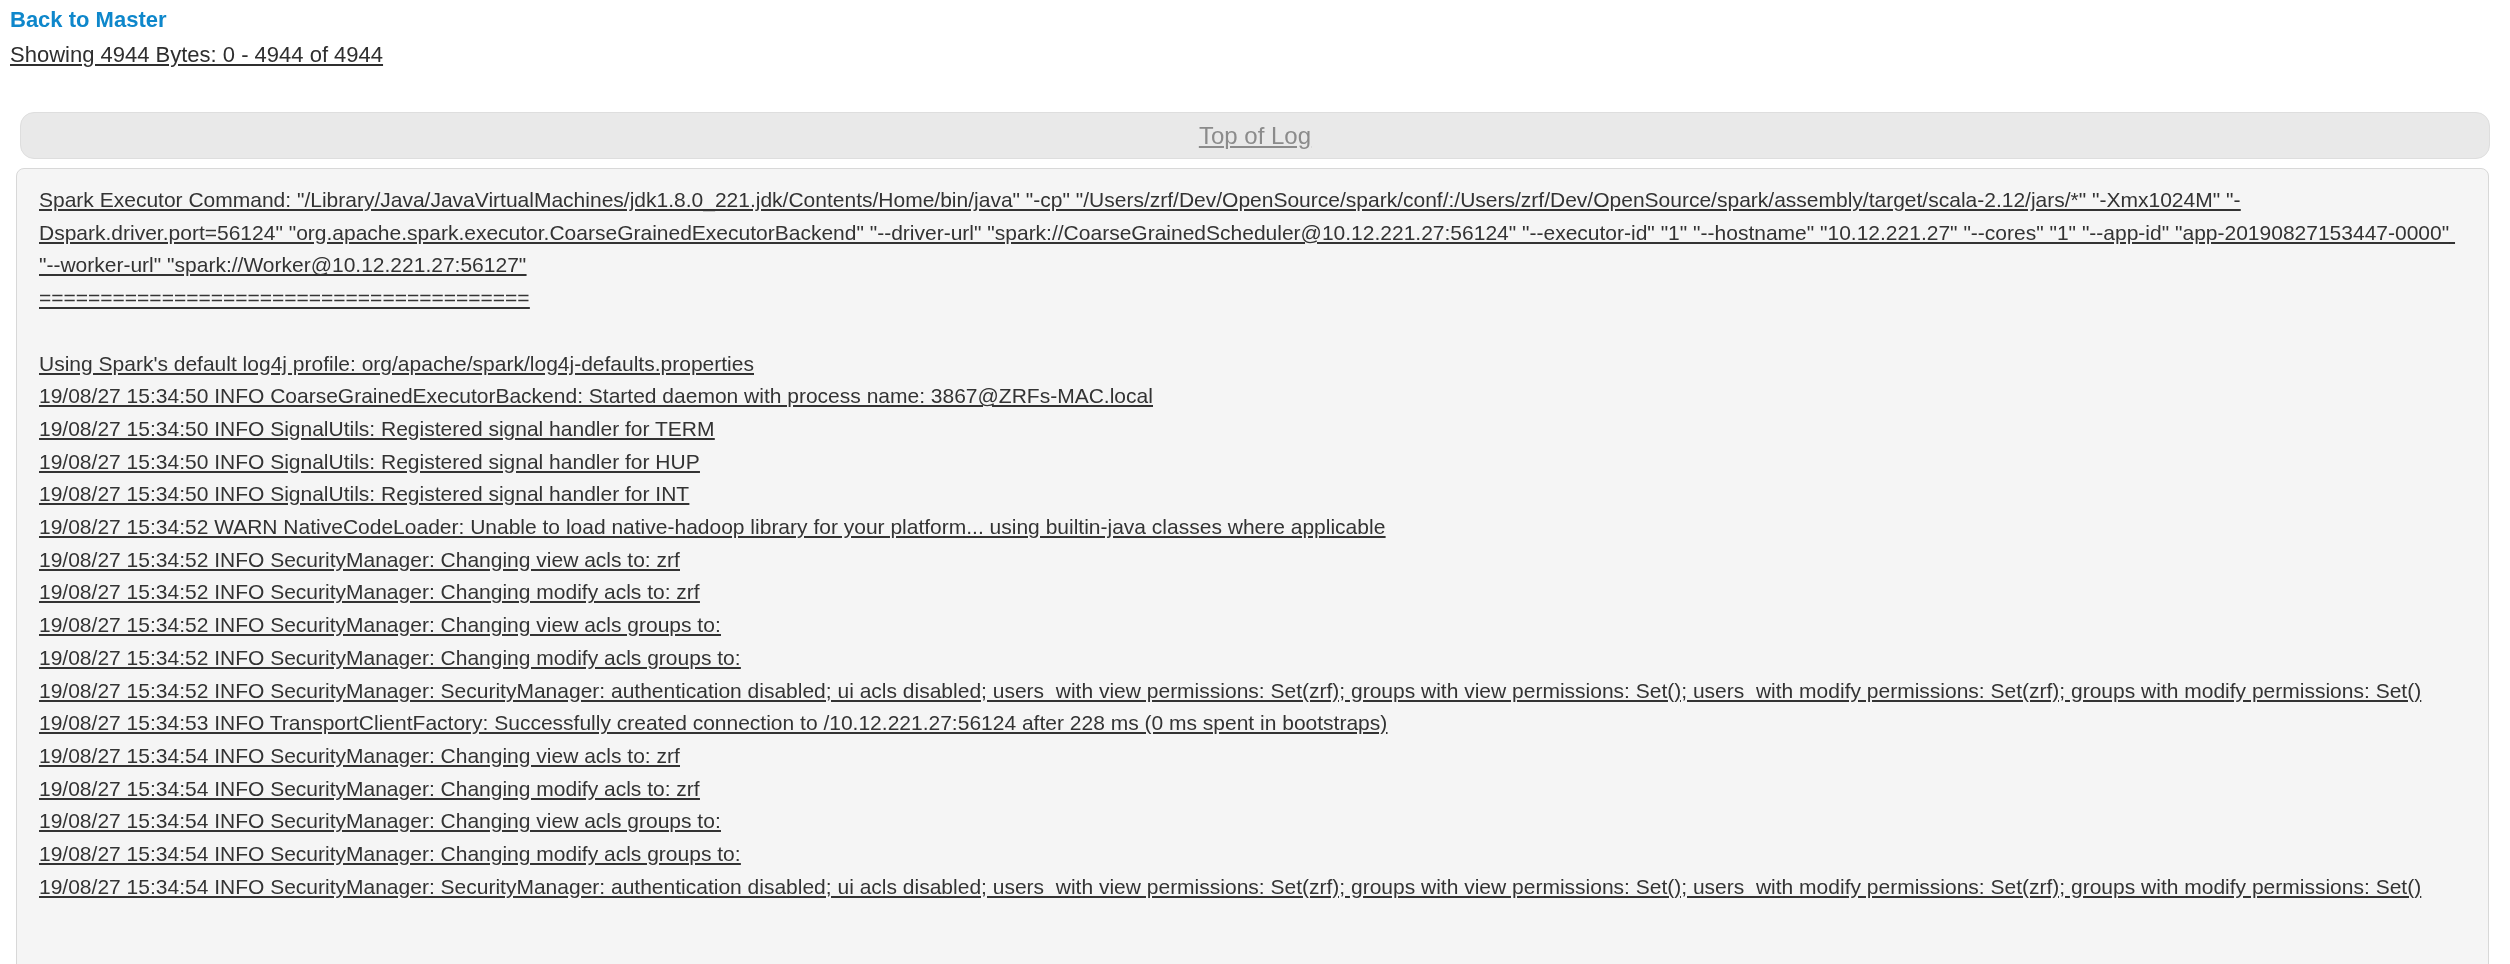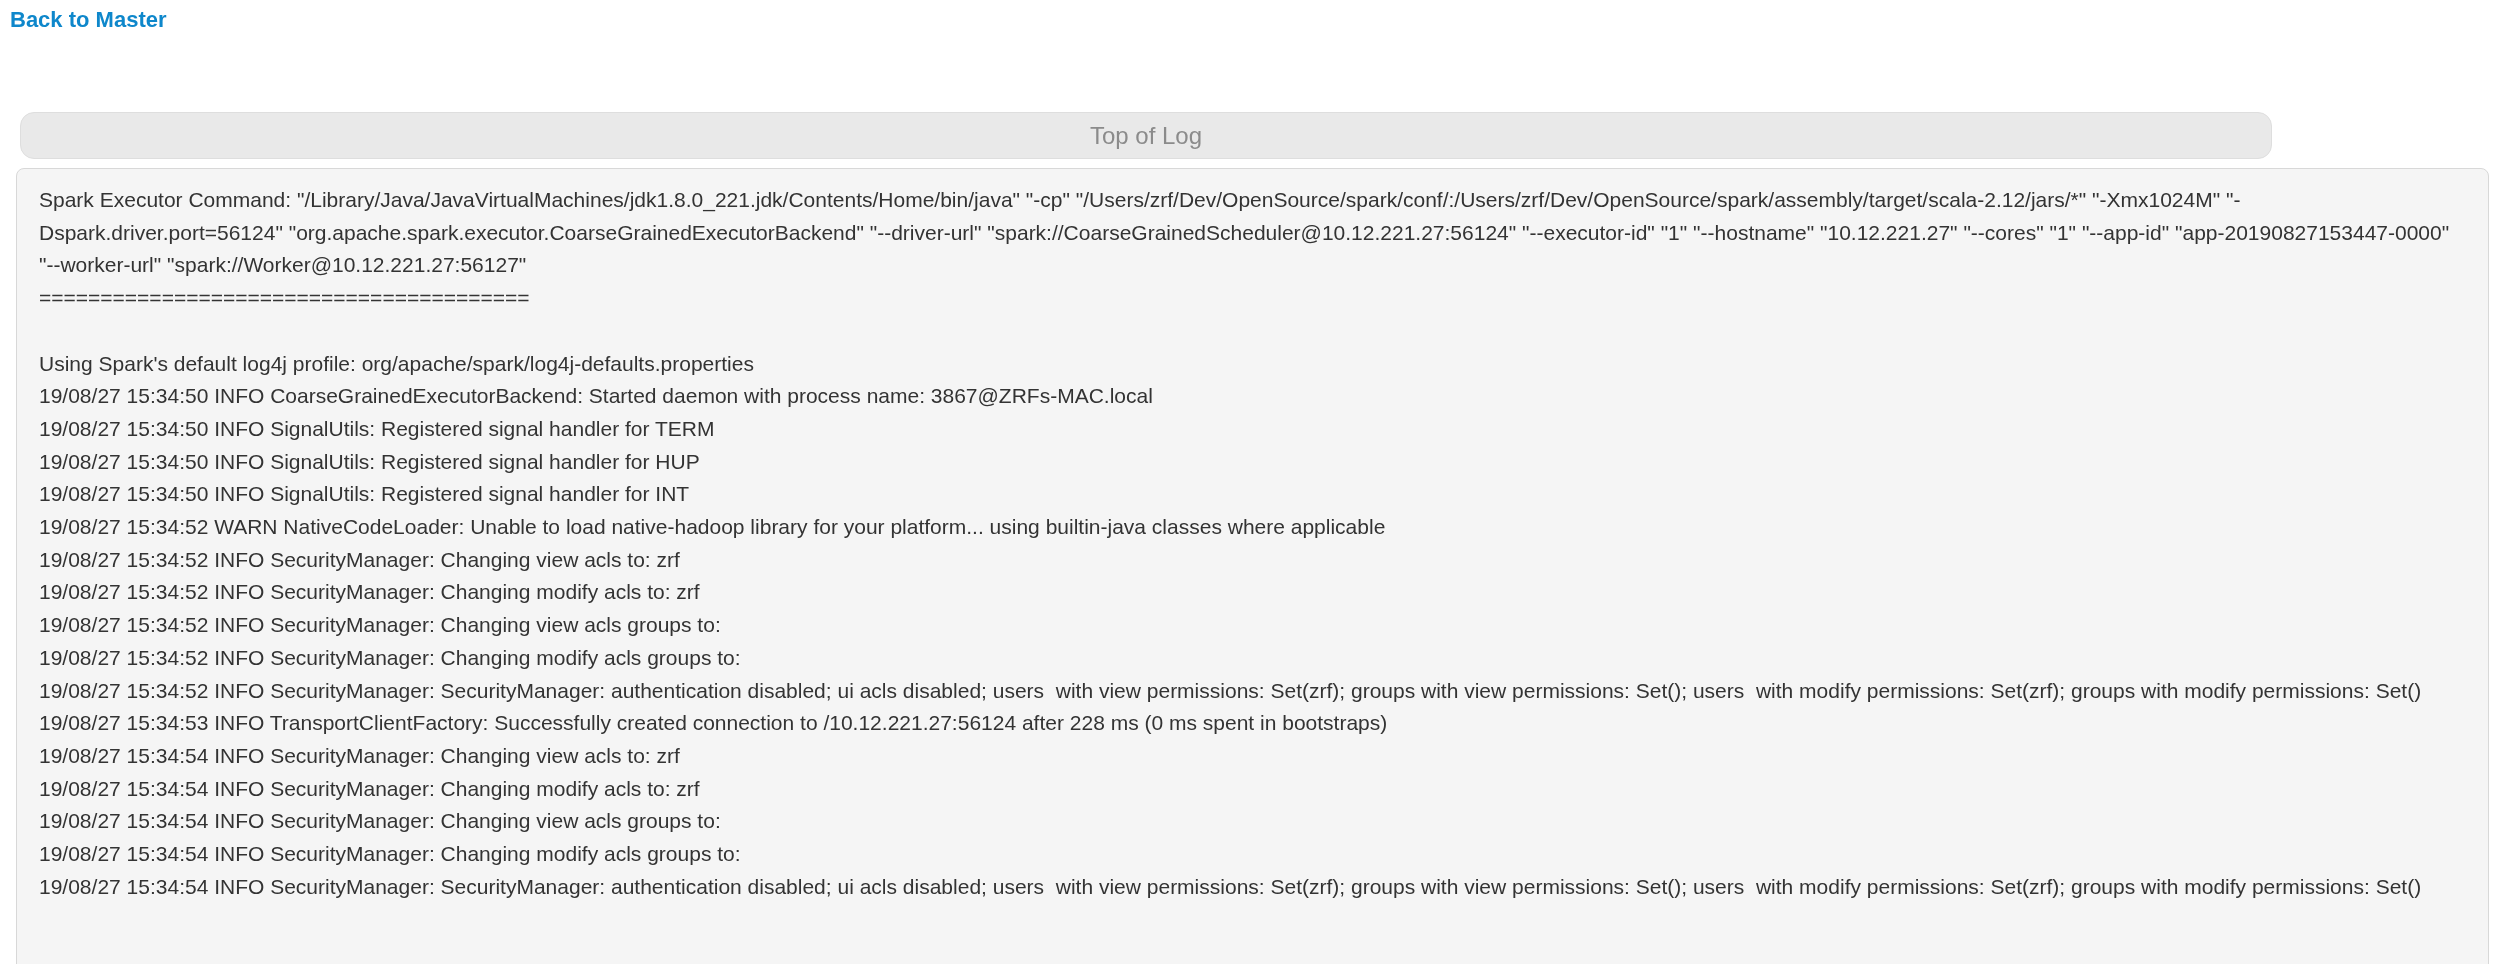--- a/index.html
+++ b/index.html
@@ -1,15 +1,15 @@
 <!DOCTYPE html>
 <html><head>
 <meta charset="utf-8">
 <style>
-  * { box-sizing: border-box; }
+  * { box-sizing: border-box; text-decoration: underline; }
   html, body {
     margin: 0;
     padding: 0;
     background: #ffffff;
     font-family: "Liberation Sans", sans-serif;
   }
   .page {
     position: relative;
     width: 2510px;
     height: 964px;
@@ -30,21 +30,21 @@
     position: absolute;
     left: 10px;
     top: 42px;
     font-size: 22px;
     color: #2f2f2f;
   }
   .log-header-bar {
     position: absolute;
     left: 20px;
     top: 112px;
-    width: 2252px;
+    width: 2470px;
     height: 47px;
     background: #e9e9e9;
     border: 1px solid #dedede;
     border-radius: 14px;
     display: flex;
     align-items: center;
     justify-content: center;
   }
   .log-header-label {
     font-size: 24px;
@@ -72,20 +72,21 @@
     overflow-wrap: break-word;
   }
 </style>
 </head>
 <body>
 
 <div class="page">
 
   <a class="back-link" href="#">Back to Master</a>
 
+  <div class="byte-info">Showing 4944 Bytes: 0 - 4944 of 4944</div>
 
   <div class="log-header-bar">
     <span class="log-header-label">Top of Log</span>
   </div>
 
   <div class="log-box">
     <pre class="log-text">Spark Executor Command: "/Library/Java/JavaVirtualMachines/jdk1.8.0_221.jdk/Contents/Home/bin/java" "-cp" "/Users/zrf/Dev/OpenSource/spark/conf/:/Users/zrf/Dev/OpenSource/spark/assembly/target/scala-2.12/jars/*" "-Xmx1024M" "-Dspark.driver.port=56124" "org.apache.spark.executor.CoarseGrainedExecutorBackend" "--driver-url" "spark://CoarseGrainedScheduler@10.12.221.27:56124" "--executor-id" "1" "--hostname" "10.12.221.27" "--cores" "1" "--app-id" "app-20190827153447-0000" "--worker-url" "spark://Worker@10.12.221.27:56127"
 ========================================
 
 Using Spark's default log4j profile: org/apache/spark/log4j-defaults.properties

